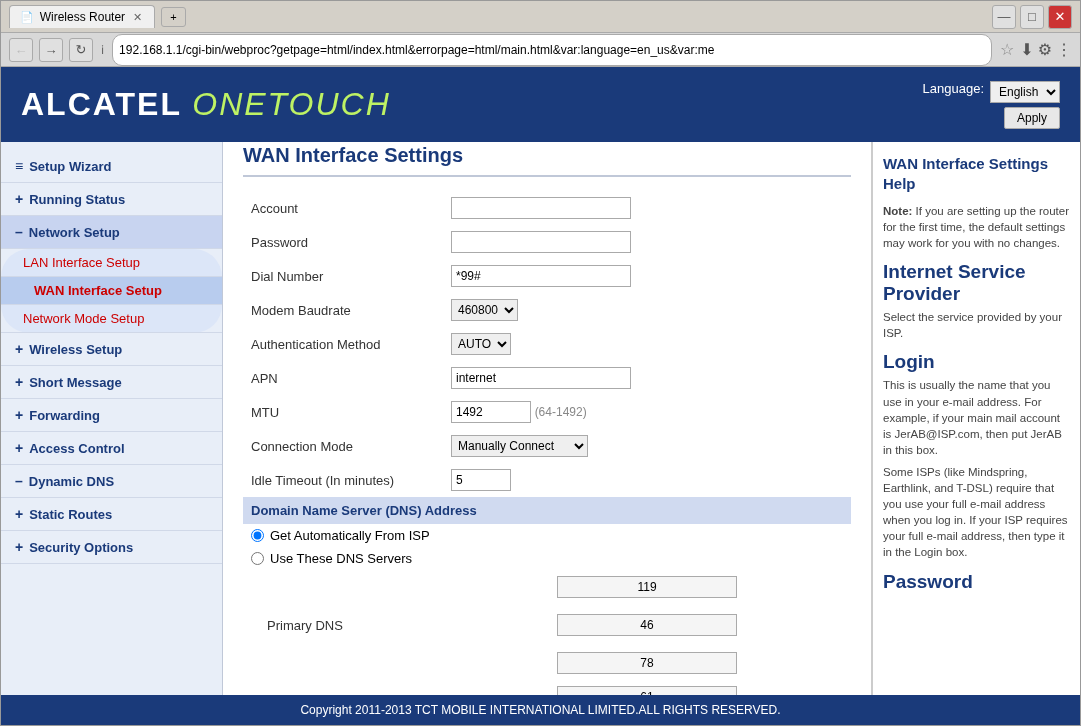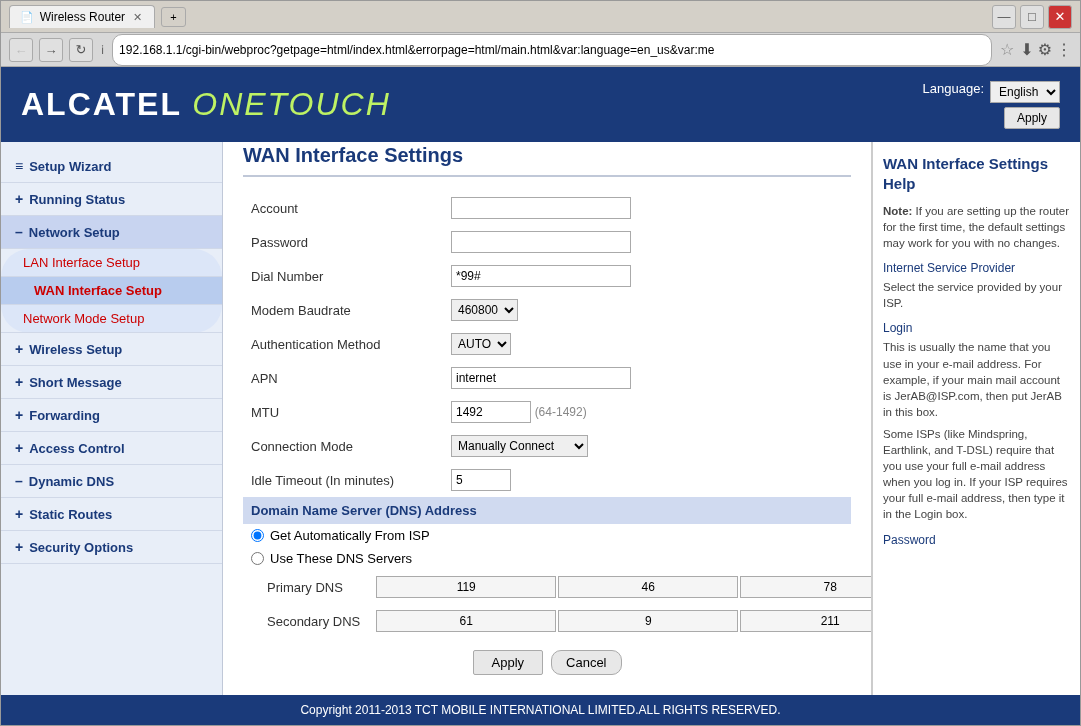--- a/index.html
+++ b/index.html
@@ -58,36 +58,36 @@
     .dns-input { width: 45px; height: 20px; border: 1px solid #bbb; padding: 1px 4px; font-size: 12px; text-align: center; background: #f5f5f5; }
     .radio-row { display: flex; align-items: center; gap: 6px; padding: 4px 8px; }
     .form-actions { padding: 12px 8px; display: flex; gap: 8px; justify-content: center; }
     .btn-apply { background: #e8e8e8; border: 1px solid #aaa; padding: 4px 18px; font-size: 13px; cursor: pointer; border-radius: 2px; }
     .btn-cancel { background: #e8e8e8; border: 1px solid #aaa; padding: 4px 14px; font-size: 13px; cursor: pointer; border-radius: 10px; }
     .mtu-hint { color: #888; font-size: 12px; }
 
     
     .help-panel { width: 208px; background: white; overflow-y: auto; padding: 12px 10px; border-left: 1px solid #ccc; flex-shrink: 0; font-size: 12px; color: #333; }
     .help-title { font-size: 15px; font-weight: bold; color: #1a3a7a; margin-bottom: 10px; line-height: 1.3; }
-    .help-section-title { font-weight: normal; color: #1a3a7a; margin: 10px 0 4px 0; font-size: 12px; }
+    .help-section-title { font-weight: bold; color: #1a3a7a; margin: 10px 0 4px 0; font-size: 19px; }
     .help-text { color: #444; line-height: 1.4; margin-bottom: 6px; font-size: 11.5px; }
 
     
     .footer { background: #1a3a7a; color: white; text-align: center; padding: 8px; font-size: 12px; height: 30px; display: flex; align-items: center; justify-content: center; }
 
     
     .sidebar::-webkit-scrollbar { width: 10px; }
     .sidebar::-webkit-scrollbar-track { background: #e0e0e0; }
     .sidebar::-webkit-scrollbar-thumb { background: #aaa; border-radius: 2px; }
     .main-content::-webkit-scrollbar { width: 12px; }
     .main-content::-webkit-scrollbar-track { background: #e8e8e8; }
     .main-content::-webkit-scrollbar-thumb { background: #bbb; border-radius: 3px; }
     .help-panel::-webkit-scrollbar { width: 8px; }
     .help-panel::-webkit-scrollbar-thumb { background: #bbb; }
-    .dns-group { display: flex; gap: 2px; align-items: center; }
+    .dns-group { display: flex; gap: 16px; align-items: center; flex-direction: column; }
   </style>
 </head>
 <body>
 
 <div class="browser-frame">
 
   <div class="browser-titlebar">
     <div class="browser-tab">
       <span class="tab-icon">📄</span>
       <span>Wireless Router</span>

